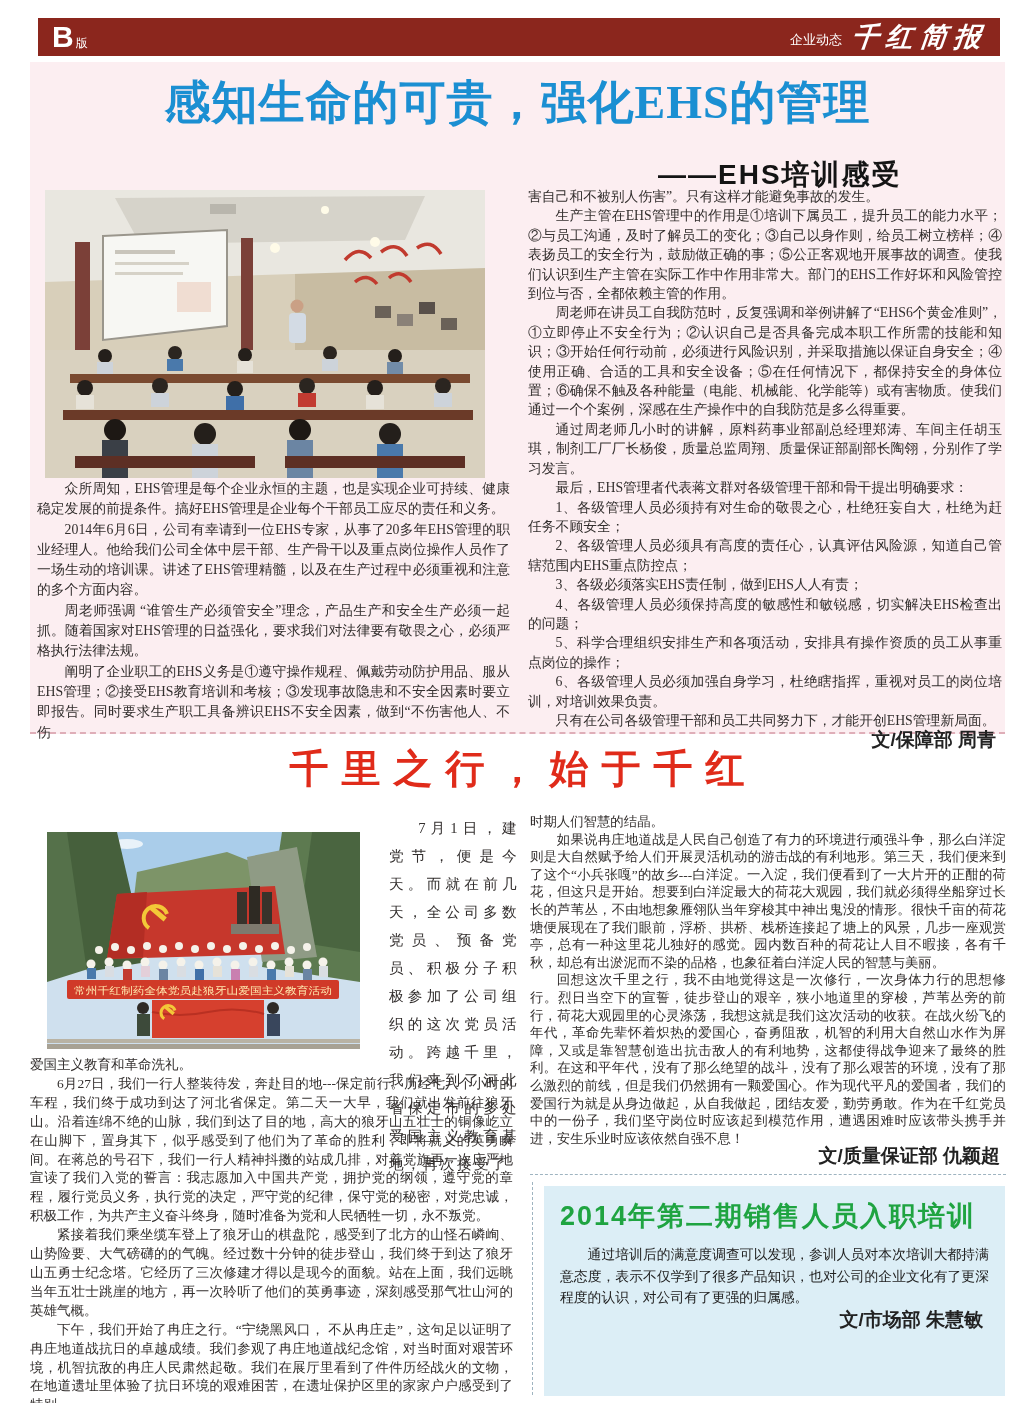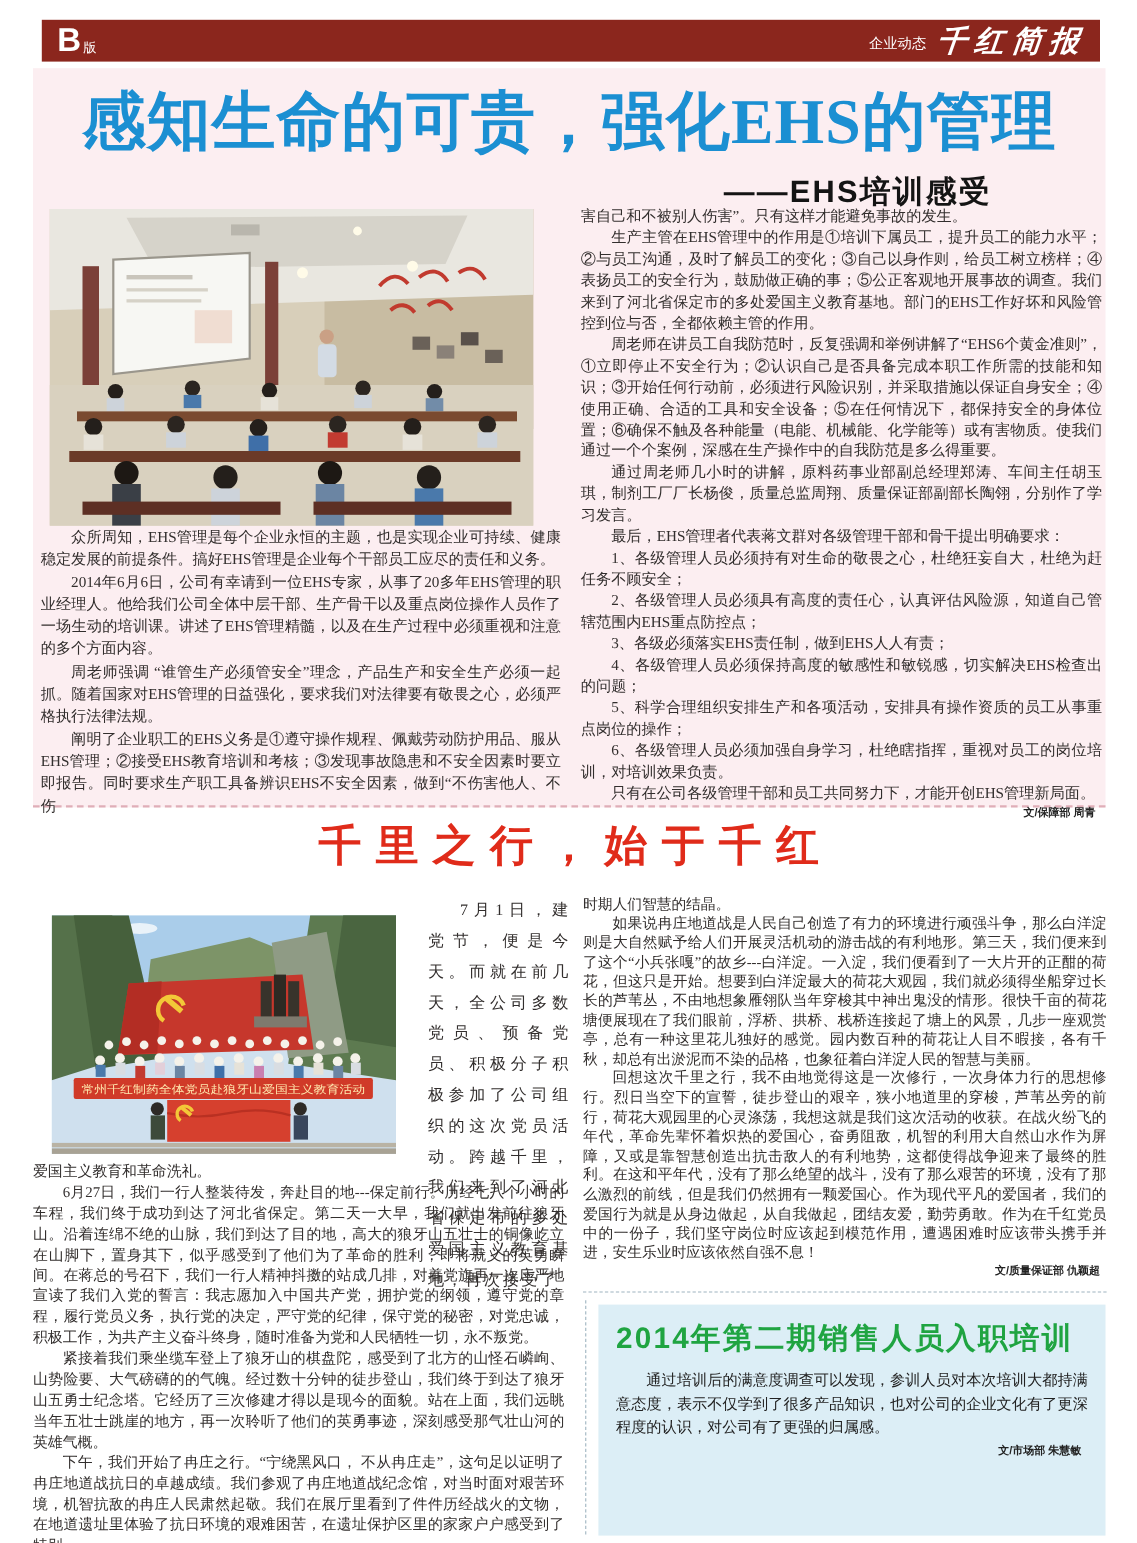--- a/index.html
+++ b/index.html
@@ -13,33 +13,33 @@
   .edition .big{font-size:30px;font-weight:bold;}
   .edition .small{font-size:12px;margin-left:2px;margin-bottom:3px;}
   .brand{display:flex;align-items:center;line-height:1;}
   .brand .cat{font-size:13px;font-family:"Liberation Sans","DejaVu Sans",sans-serif;margin-right:10px;margin-top:4px;}
   .brand .name{font-size:27px;font-weight:bold;font-style:italic;letter-spacing:7px;
                font-family:"Liberation Serif","DejaVu Serif",serif;transform:skewX(-6deg);}
   
   .pink-panel{position:absolute;left:30px;top:62px;width:975px;height:672px;background:#fceef1;
               border-bottom:2px dashed #dfaeb8;box-sizing:border-box;}
   .a1-title{position:absolute;left:30px;top:72px;width:975px;text-align:center;
-            font-size:58px;font-weight:bold;color:#1b8fd2;letter-spacing:1px;margin:0;}
+            font-size:46px;font-weight:bold;color:#1b8fd2;letter-spacing:1px;margin:0;}
   .a1-subtitle{position:absolute;left:642px;top:140px;font-size:28px;color:#141414;letter-spacing:2px;
                font-family:"Liberation Sans","DejaVu Sans",sans-serif;margin:16px;}
   .photo1{position:absolute;left:45px;top:190px;width:440px;height:288px;}
   .photo2{position:absolute;left:47px;top:832px;width:313px;height:217px;}
   svg{display:block;}
   
   .col{position:absolute;text-align:justify;}
   .col p{margin:0;text-indent:2em;}
   .col p.cont{text-indent:0;}
   .col1L{left:37px;top:479px;width:473px;font-size:13.8px;line-height:20.3px;}
   .col1R{left:528px;top:187px;width:474px;font-size:13.8px;line-height:19.4px;}
-  .byline{text-align:right;font-weight:bold;font-size:10px;margin-top:4px;padding-right:6px;text-indent:0;
+  .byline{text-align:right;font-weight:bold;font-size:19px;margin-top:4px;padding-right:6px;text-indent:0;
           font-family:"Liberation Sans","DejaVu Sans",sans-serif;color:#222;}
   .a2-title{position:absolute;left:0;top:742px;width:1034px;text-align:center;margin:0;
             font-size:39px;font-weight:bold;color:#e02b1a;letter-spacing:13px;text-indent:13px;
             font-family:"Liberation Sans","DejaVu Sans",sans-serif;}
   .introCol{left:389px;top:814px;width:130px;font-size:14.6px;line-height:28px;letter-spacing:2.4px;}
   .col2L{left:30px;top:1056px;width:483px;font-size:13.5px;line-height:18.9px;}
   .col2R{left:530px;top:813px;width:476px;font-size:13.4px;line-height:17.6px;}
   .hdash{position:absolute;left:530px;top:1174px;width:476px;border-top:1px dashed #9fb4c0;}
   .vdash{position:absolute;left:532px;top:1182px;height:213px;border-left:1px dashed #9fb4c0;}
   .green-box{position:absolute;left:544px;top:1186px;width:461px;height:210px;background:#dceef6;
@@ -147,21 +147,21 @@
 
   <div class="col col1L">
     <p>众所周知，EHS管理是每个企业永恒的主题，也是实现企业可持续、健康稳定发展的前提条件。搞好EHS管理是企业每个干部员工应尽的责任和义务。</p>
     <p>2014年6月6日，公司有幸请到一位EHS专家，从事了20多年EHS管理的职业经理人。他给我们公司全体中层干部、生产骨干以及重点岗位操作人员作了一场生动的培训课。讲述了EHS管理精髓，以及在生产过程中必须重视和注意的多个方面内容。</p>
     <p>周老师强调 “谁管生产必须管安全”理念，产品生产和安全生产必须一起抓。随着国家对EHS管理的日益强化，要求我们对法律要有敬畏之心，必须严格执行法律法规。</p>
     <p>阐明了企业职工的EHS义务是①遵守操作规程、佩戴劳动防护用品、服从EHS管理；②接受EHS教育培训和考核；③发现事故隐患和不安全因素时要立即报告。同时要求生产职工具备辨识EHS不安全因素，做到“不伤害他人、不伤</p>
   </div>
 
   <div class="col col1R">
     <p class="cont">害自己和不被别人伤害”。只有这样才能避免事故的发生。</p>
-    <p>生产主管在EHS管理中的作用是①培训下属员工，提升员工的能力水平；②与员工沟通，及时了解员工的变化；③自己以身作则，给员工树立榜样；④表扬员工的安全行为，鼓励做正确的事；⑤公正客观地开展事故的调查。我们来到了河北省保定市的多处爱国主义教育基地。部门的EHS工作好坏和风险管控到位与否，全都依赖主管的作用。</p>
+    <p>生产主管在EHS管理中的作用是①培训下属员工，提升员工的能力水平；②与员工沟通，及时了解员工的变化；③自己以身作则，给员工树立榜样；④表扬员工的安全行为，鼓励做正确的事；⑤公正客观地开展事故的调查。使我们认识到生产主管在实际工作中作用非常大。部门的EHS工作好坏和风险管控到位与否，全都依赖主管的作用。</p>
     <p>周老师在讲员工自我防范时，反复强调和举例讲解了“EHS6个黄金准则”，①立即停止不安全行为；②认识自己是否具备完成本职工作所需的技能和知识；③开始任何行动前，必须进行风险识别，并采取措施以保证自身安全；④使用正确、合适的工具和安全设备；⑤在任何情况下，都保持安全的身体位置；⑥确保不触及各种能量（电能、机械能、化学能等）或有害物质。使我们通过一个个案例，深感在生产操作中的自我防范是多么得重要。</p>
     <p>通过周老师几小时的讲解，原料药事业部副总经理郑涛、车间主任胡玉琪，制剂工厂厂长杨俊，质量总监周翔、质量保证部副部长陶翎，分别作了学习发言。</p>
     <p>最后，EHS管理者代表蒋文群对各级管理干部和骨干提出明确要求：</p>
     <p>1、各级管理人员必须持有对生命的敬畏之心，杜绝狂妄自大，杜绝为赶任务不顾安全；</p>
     <p>2、各级管理人员必须具有高度的责任心，认真评估风险源，知道自己管辖范围内EHS重点防控点；</p>
     <p>3、各级必须落实EHS责任制，做到EHS人人有责；</p>
     <p>4、各级管理人员必须保持高度的敏感性和敏锐感，切实解决EHS检查出的问题；</p>
     <p>5、科学合理组织安排生产和各项活动，安排具有操作资质的员工从事重点岗位的操作；</p>
     <p>6、各级管理人员必须加强自身学习，杜绝瞎指挥，重视对员工的岗位培训，对培训效果负责。</p>
     <p>只有在公司各级管理干部和员工共同努力下，才能开创EHS管理新局面。</p>

